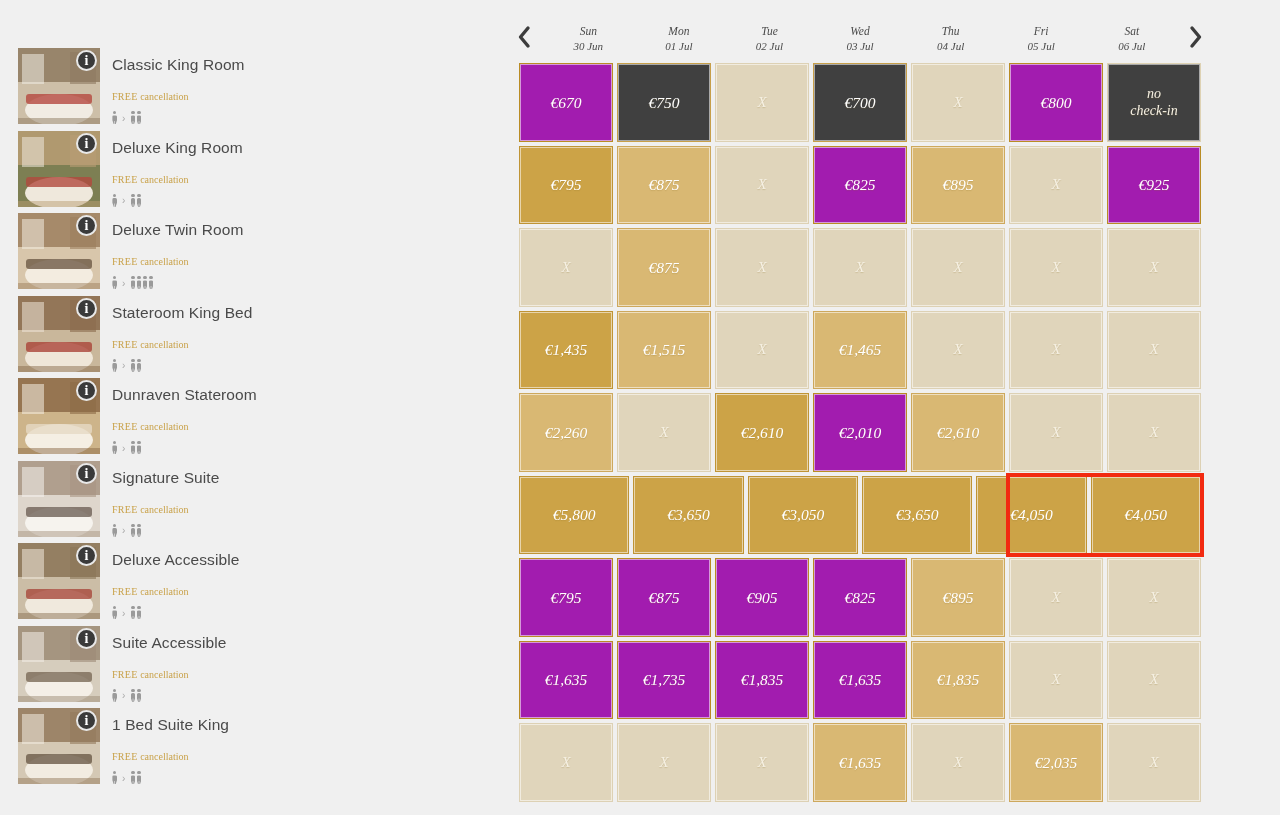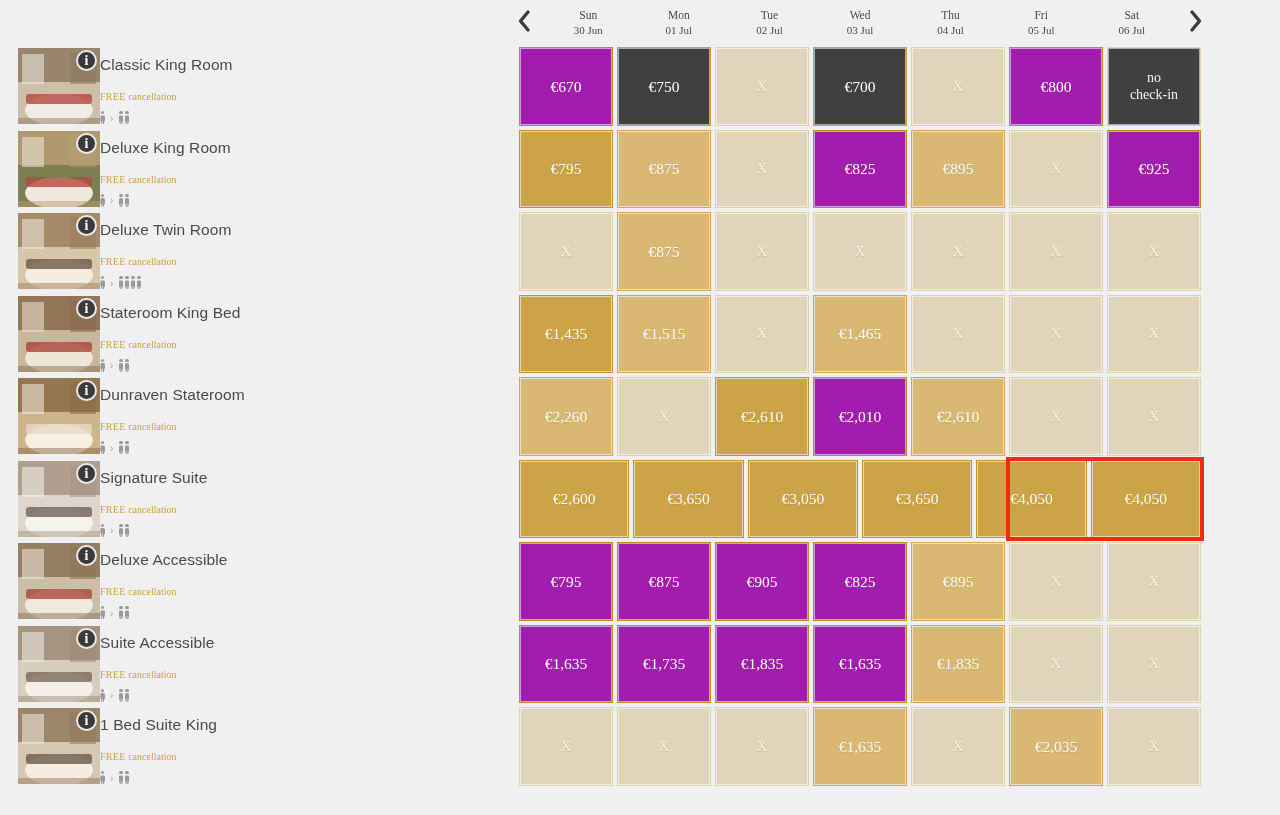--- a/index.html
+++ b/index.html
@@ -47,20 +47,21 @@
     background: #3a3a3a;
     border: 2px solid #e8e8e8;
     color: #ffffff;
     font-family: "Liberation Serif", serif;
     font-size: 14px;
     font-weight: bold;
     line-height: 17px;
     text-align: center;
   }
   .room-meta {
+    padding-left: 12px;
     padding-top: 7px;
   }
   .room-name {
     font-size: 15.5px;
     color: #4a4a4a;
     line-height: 19px;
     letter-spacing: 0.1px;
   }
   .room-cancel {
     font-size: 10px;
@@ -101,22 +102,23 @@
     top: 4.4px; left: 0.4px;
     width: 4.6px; height: 9px;
     background: #9a9a9a;
     border-radius: 1.6px 1.6px 0.6px 0.6px;
     clip-path: polygon(0 0, 100% 0, 100% 55%, 70% 100%, 56% 100%, 56% 62%, 44% 62%, 44% 100%, 30% 100%, 0 55%);
   }
 
   
   #calendar {
     position: absolute;
-    left: 505px; top: 0;
+    left: 505px; top: 16px;
     width: 710px;
+    font-style: italic;
   }
   #cal-header {
     display: flex;
     align-items: center;
     height: 45px;
   }
   .nav-arrow {
     width: 38px;
     text-align: center;
     font-size: 25px;
@@ -652,21 +654,21 @@
             <div class="label">X</div>
           </div>
           <div class="cell lvl-x">
             <div class="cell-inner"></div>
             <div class="label">X</div>
           </div>
         </div>
         <div class="grid-row">
           <div class="cell lvl-2">
             <div class="cell-inner"></div>
-            <div class="label">€2,600</div>
+            <div class="label">€5,800</div>
           </div>
           <div class="cell lvl-2">
             <div class="cell-inner"></div>
             <div class="label">€3,650</div>
           </div>
           <div class="cell lvl-2">
             <div class="cell-inner"></div>
             <div class="label">€3,050</div>
           </div>
           <div class="cell lvl-2">

